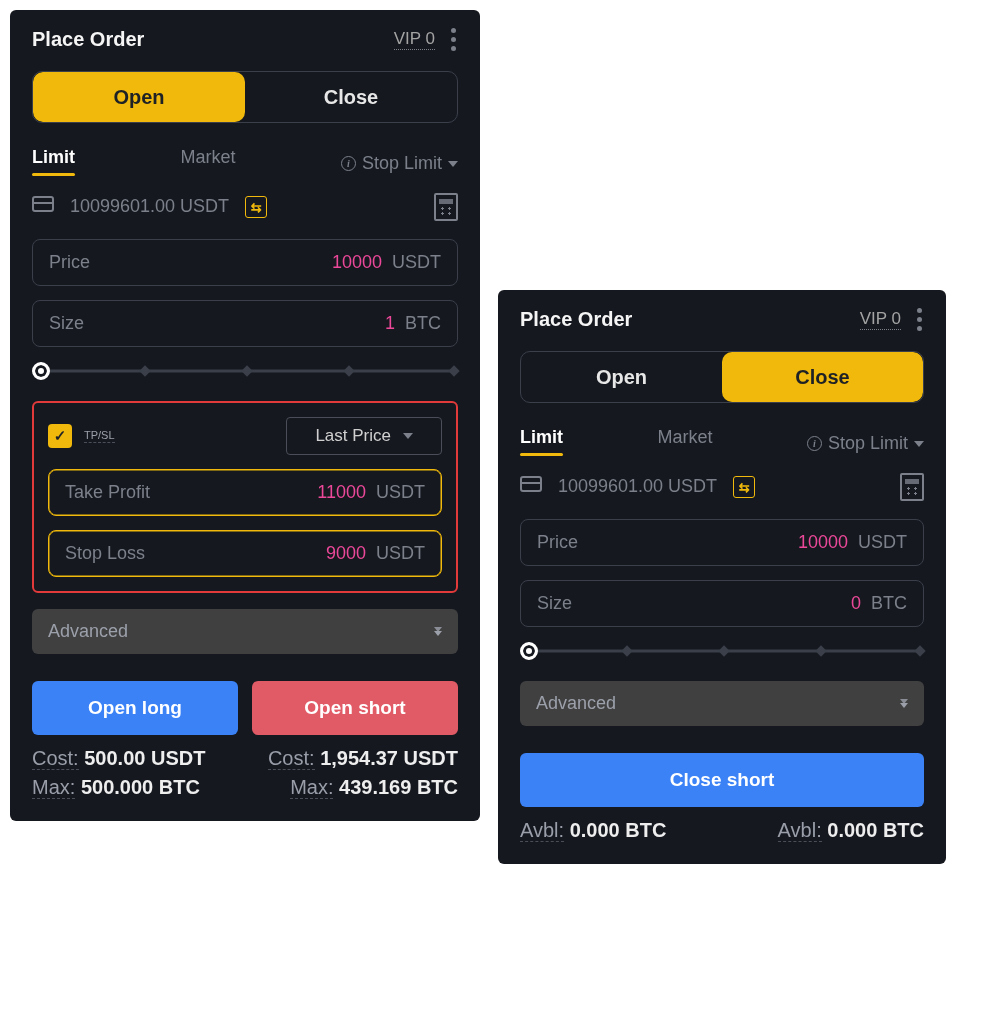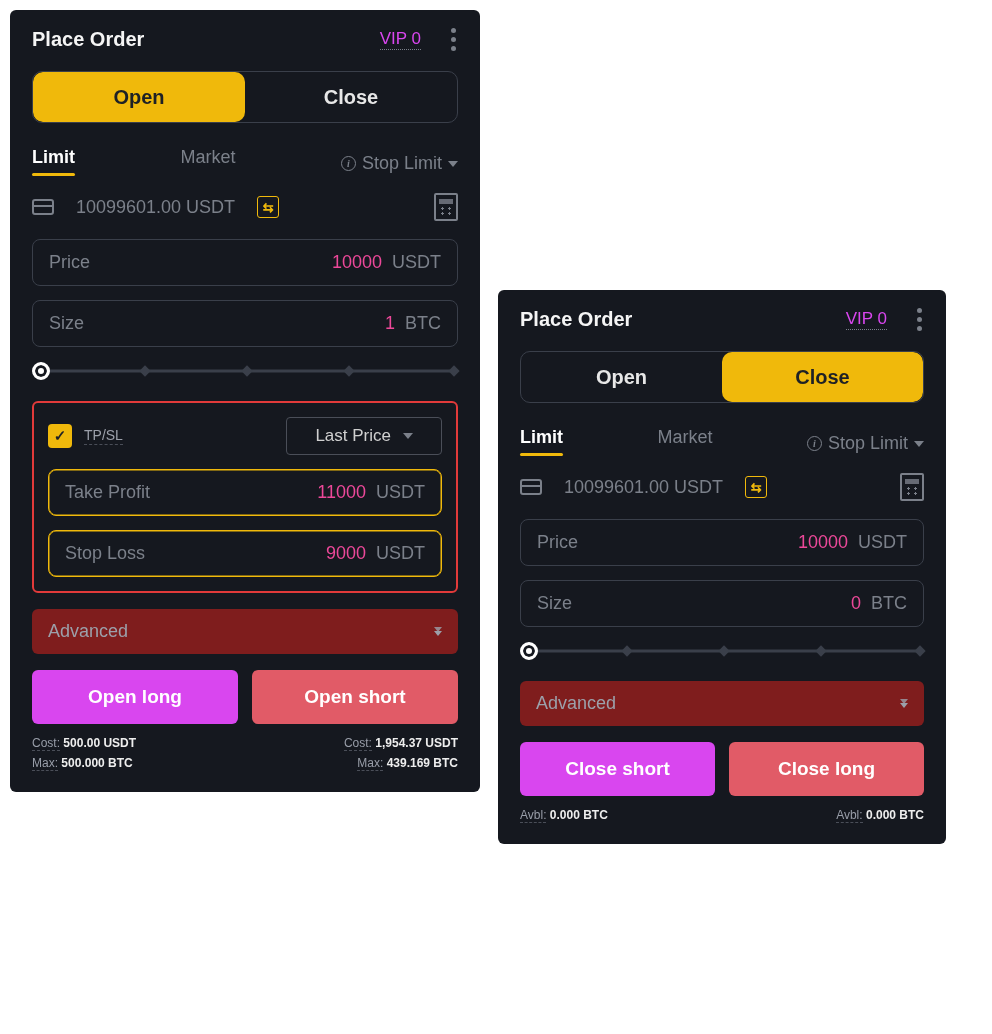--- a/index.html
+++ b/index.html
@@ -30,22 +30,22 @@
     margin-bottom: 18px;
   }
   .panel-title {
     font-size: 20px;
     font-weight: 600;
     color: #f5f5f5;
   }
   .vip-wrap {
     display: flex;
     align-items: center;
-    gap: 28px;
-    color: #d946ef;
+    gap: 14px;
+    color: #a3a3a3;
     font-size: 17px;
   }
   .vip-wrap .vip-link { border-bottom: 1px dotted #7b808a; cursor: pointer; }
   .kebab {
     display: flex; flex-direction: column; gap: 4px;
     cursor: pointer; padding: 2px;
   }
   .kebab span { width: 5px; height: 5px; background: #7b808a; border-radius: 50%; }
   .segment {
     display: flex;
@@ -95,21 +95,21 @@
   .caret-down {
     width: 0; height: 0; border-left: 5px solid transparent; border-right: 5px solid transparent;
     border-top: 6px solid #7b808a;
   }
   .balance-row {
     display: flex; align-items: center; justify-content: space-between;
     margin: 14px 0 18px;
     color: #7b808a;
     font-size: 18px;
   }
-  .balance-row .bal-left { display: flex; align-items: center; gap: 22px; }
+  .balance-row .bal-left { display: flex; align-items: flex-start; gap: 16px; }
   .card-icon {
     width: 22px; height: 16px; border: 2px solid #7b808a; border-radius: 3px; position: relative;
   }
   .card-icon::after { content: ""; position: absolute; top: 4px; left: 0; right: 0; height: 2px; background: #7b808a; }
   .swap-icon {
     width: 22px; height: 22px; border: 1.5px solid #f0b90b; border-radius: 3px;
     display: flex; align-items: center; justify-content: center; color: #f0b90b; font-size: 13px;
     cursor: pointer; font-weight: 700;
   }
   .calc-icon {
@@ -172,50 +172,50 @@
   }
   .tpsl-head {
     display: flex; align-items: center; justify-content: space-between; margin-bottom: 14px;
   }
   .tpsl-check-wrap { display: flex; align-items: center; gap: 12px; }
   .checkbox {
     width: 24px; height: 24px; background: #f0b90b; border-radius: 4px;
     display: flex; align-items: center; justify-content: center; color: #1e2126; font-weight: 900;
     cursor: pointer; font-size: 15px;
   }
-  .tpsl-label { color: #9ca0aa; border-bottom: 1px dashed #4a4e58; padding-bottom: 1px; font-size: 14px; }
+  .tpsl-label { color: #9ca0aa; border-bottom: 1px dashed #4a4e58; padding-bottom: 1px; font-size: 11px; }
   .price-source {
     border: 1px solid #4a4e58; border-radius: 4px; padding: 8px 28px;
     display: flex; align-items: center; gap: 12px; color: #d0d0d0; font-size: 17px;
     cursor: pointer;
   }
   .advanced-row {
     display: flex; align-items: center; justify-content: space-between;
-    background: #7f1d1d;
+    background: #404040;
     border-radius: 6px;
     padding: 12px 16px;
     color: #9ca0aa;
     font-size: 18px;
-    margin-bottom: 16px;
+    margin-bottom: 27px;
     cursor: pointer;
   }
   .double-caret { display: flex; flex-direction: column; gap: 0; }
   .double-caret .caret-down { border-top-color: #9ca0aa; border-left-width:4px; border-right-width:4px; border-top-width:5px; }
   .double-caret .caret-down:first-child { opacity:.8; margin-bottom:-1px; }
   .action-row {
     display: flex; gap: 14px; margin-bottom: 12px;
   }
   .action-btn {
     flex: 1; border-radius: 6px; text-align: center; padding: 16px 0;
     font-size: 19px; font-weight: 600; color: #fff; cursor: pointer;
   }
-  .btn-green { background: #d946ef; }
+  .btn-green { background: #3b82f6; }
   .btn-red { background: #e15b67; }
   .meta-row {
-    display: flex; justify-content: space-between; font-size: 12px; color: #999ea9;
+    display: flex; justify-content: space-between; font-size: 20px; color: #999ea9;
     margin-top: 6px;
   }
   .meta-row b { color: #eee; font-weight: 600; }
   .dashed { border-bottom: 1px dashed #4a4e58; }
 </style>
 </head>
 <body>
 
 <div class="panel">
   <div class="panel-header">
@@ -382,20 +382,19 @@
   <div class="advanced-row">
     <span>Advanced</span>
     <span class="double-caret">
       <span class="caret-down"></span>
         <span class="caret-down"></span>
     </span>
   </div>
 
   <div class="action-row">
     <div class="action-btn btn-green">Close short</div>
-    <div class="action-btn btn-red">Close long</div>
   </div>
 
   <div class="meta-row">
     <span><span class="dashed">Avbl:</span> <b>0.000 BTC</b></span>
     <span><span class="dashed">Avbl:</span> <b>0.000 BTC</b></span>
   </div>
 </div>
 
 </body></html>

